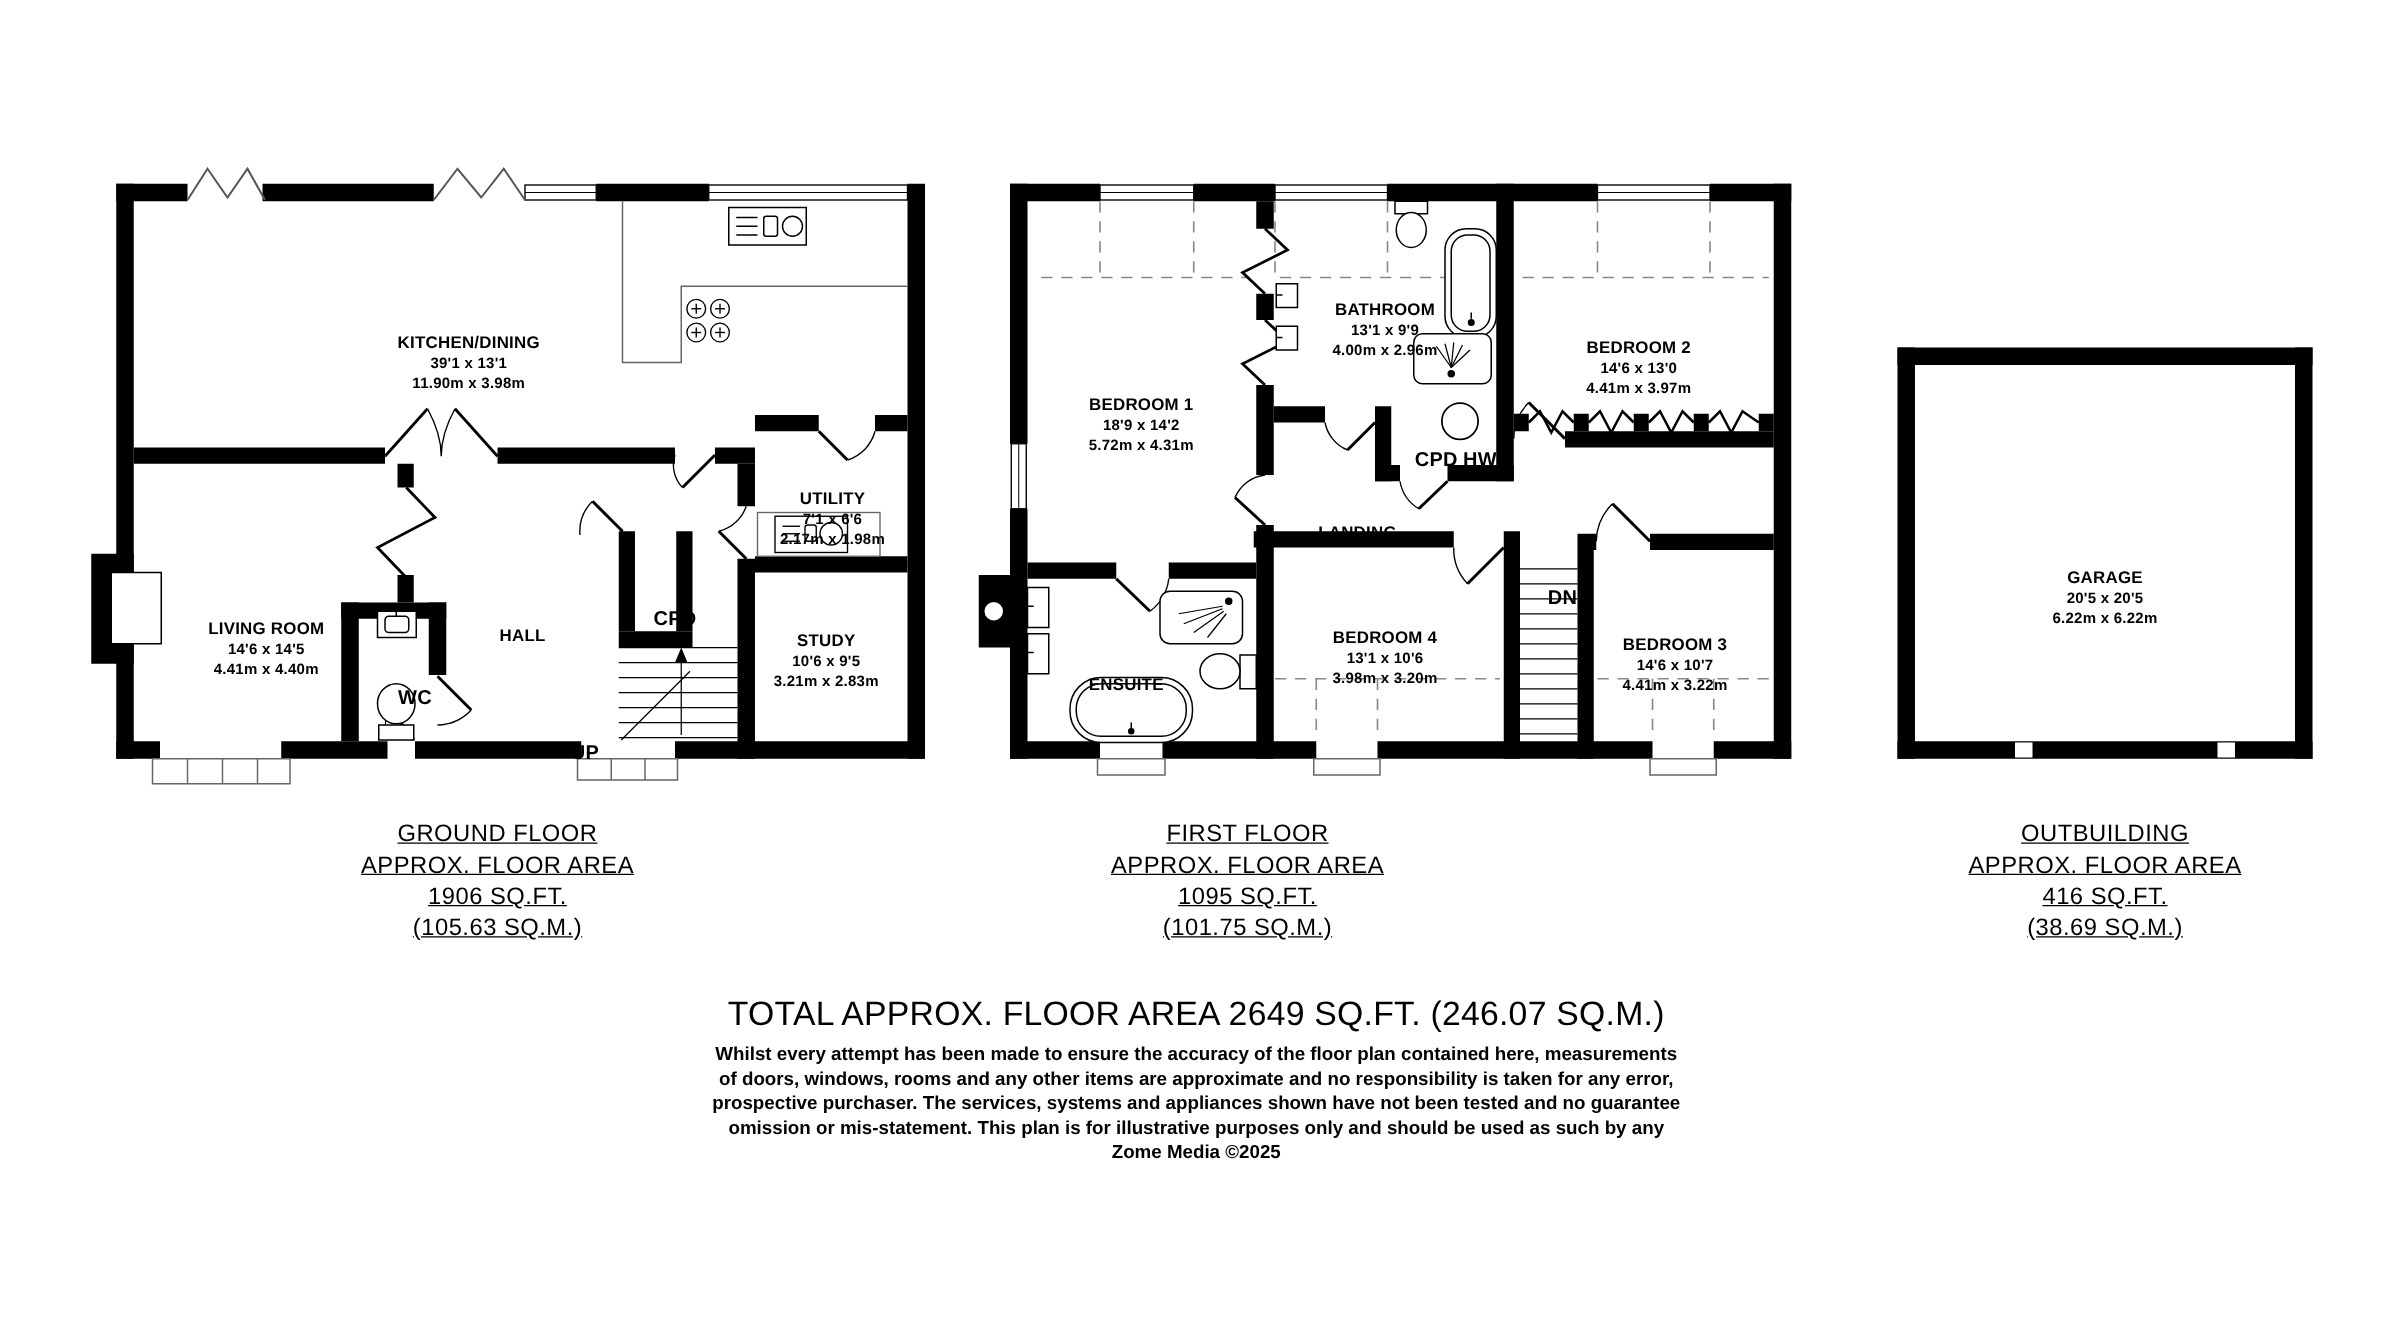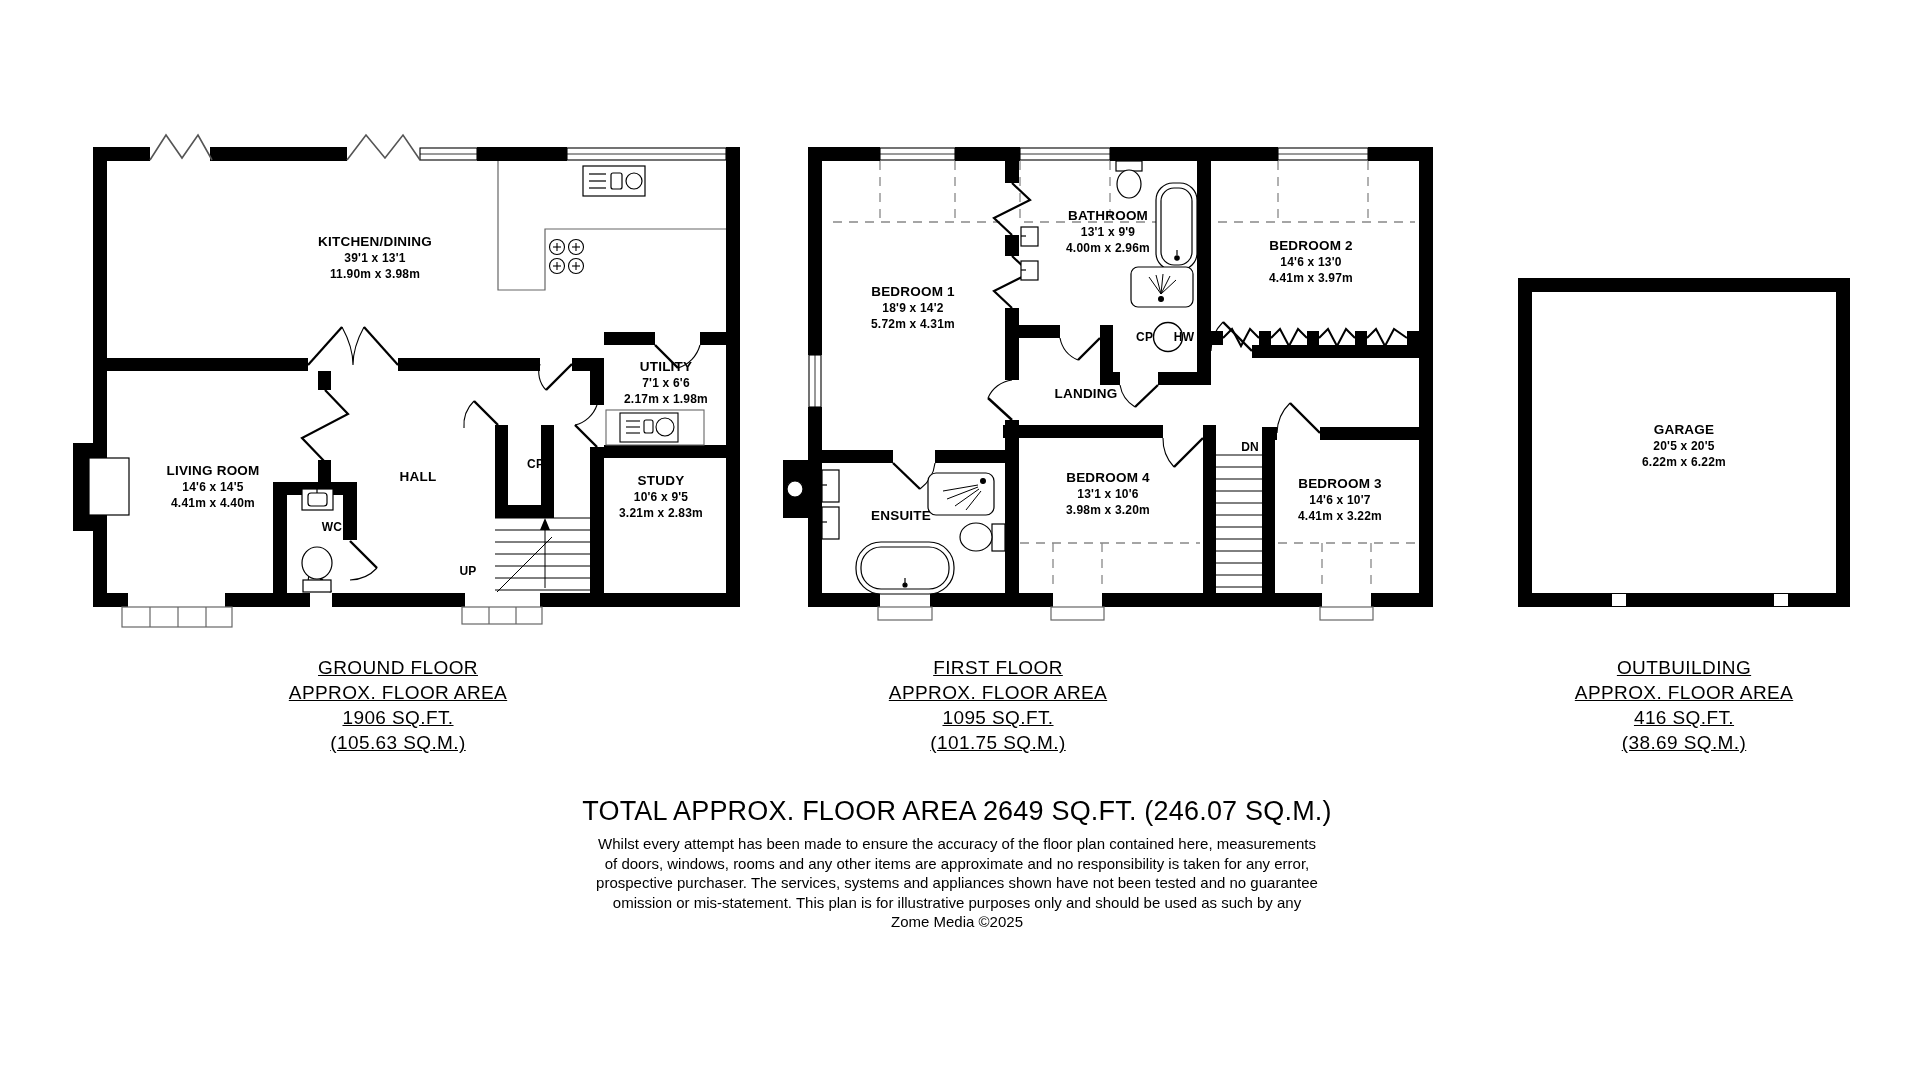--- a/index.html
+++ b/index.html
@@ -1,30 +1,30 @@
 <!DOCTYPE html>
 <html><head>
 <meta charset="utf-8">
 <style>
   html,body{margin:0;padding:0;background:#fff;}
   body{width:1920px;height:1067px;font-family:"Liberation Sans",sans-serif;color:#000;}
   #plan{position:relative;width:1920px;height:1067px;background:#fff;overflow:hidden;}
   #plan svg{position:absolute;left:0;top:0;}
   .room-label{position:absolute;transform:translate(-50%,-50%);text-align:center;
-    font-weight:700;font-size:13.5px;line-height:16px;letter-spacing:.2px;white-space:nowrap;}
+    font-weight:700;font-size:13.5px;line-height:16px;letter-spacing:.2px;white-space:nowrap;margin-top:32px;}
   .room-label .nm{display:block;}
   .room-label .dims{display:block;font-size:12px;}
-  .room-label.small{font-size:12px;padding-left:32px;}
+  .room-label.small{font-size:16px;padding-left:32px;}
   .floor-label{position:absolute;transform:translateX(-50%);text-align:center;
     font-size:19px;line-height:25px;letter-spacing:.4px;white-space:nowrap;text-decoration:underline;}
   .floor-label div{display:block;}
   .total-label{position:absolute;transform:translateX(-50%);font-size:27px;
     letter-spacing:.2px;white-space:nowrap;}
   .disclaimer{position:absolute;transform:translateX(-50%);text-align:center;
-    font-size:15px;font-weight:400;line-height:19.5px;white-space:nowrap;}
+    font-size:15px;font-weight:700;line-height:19.5px;white-space:nowrap;}
 </style>
 </head>
 <body>
 
 <div id="plan">
 
 <svg width="1920" height="1067" viewBox="0 0 1920 1067">
 
   <g fill="#000" stroke="none">
 

